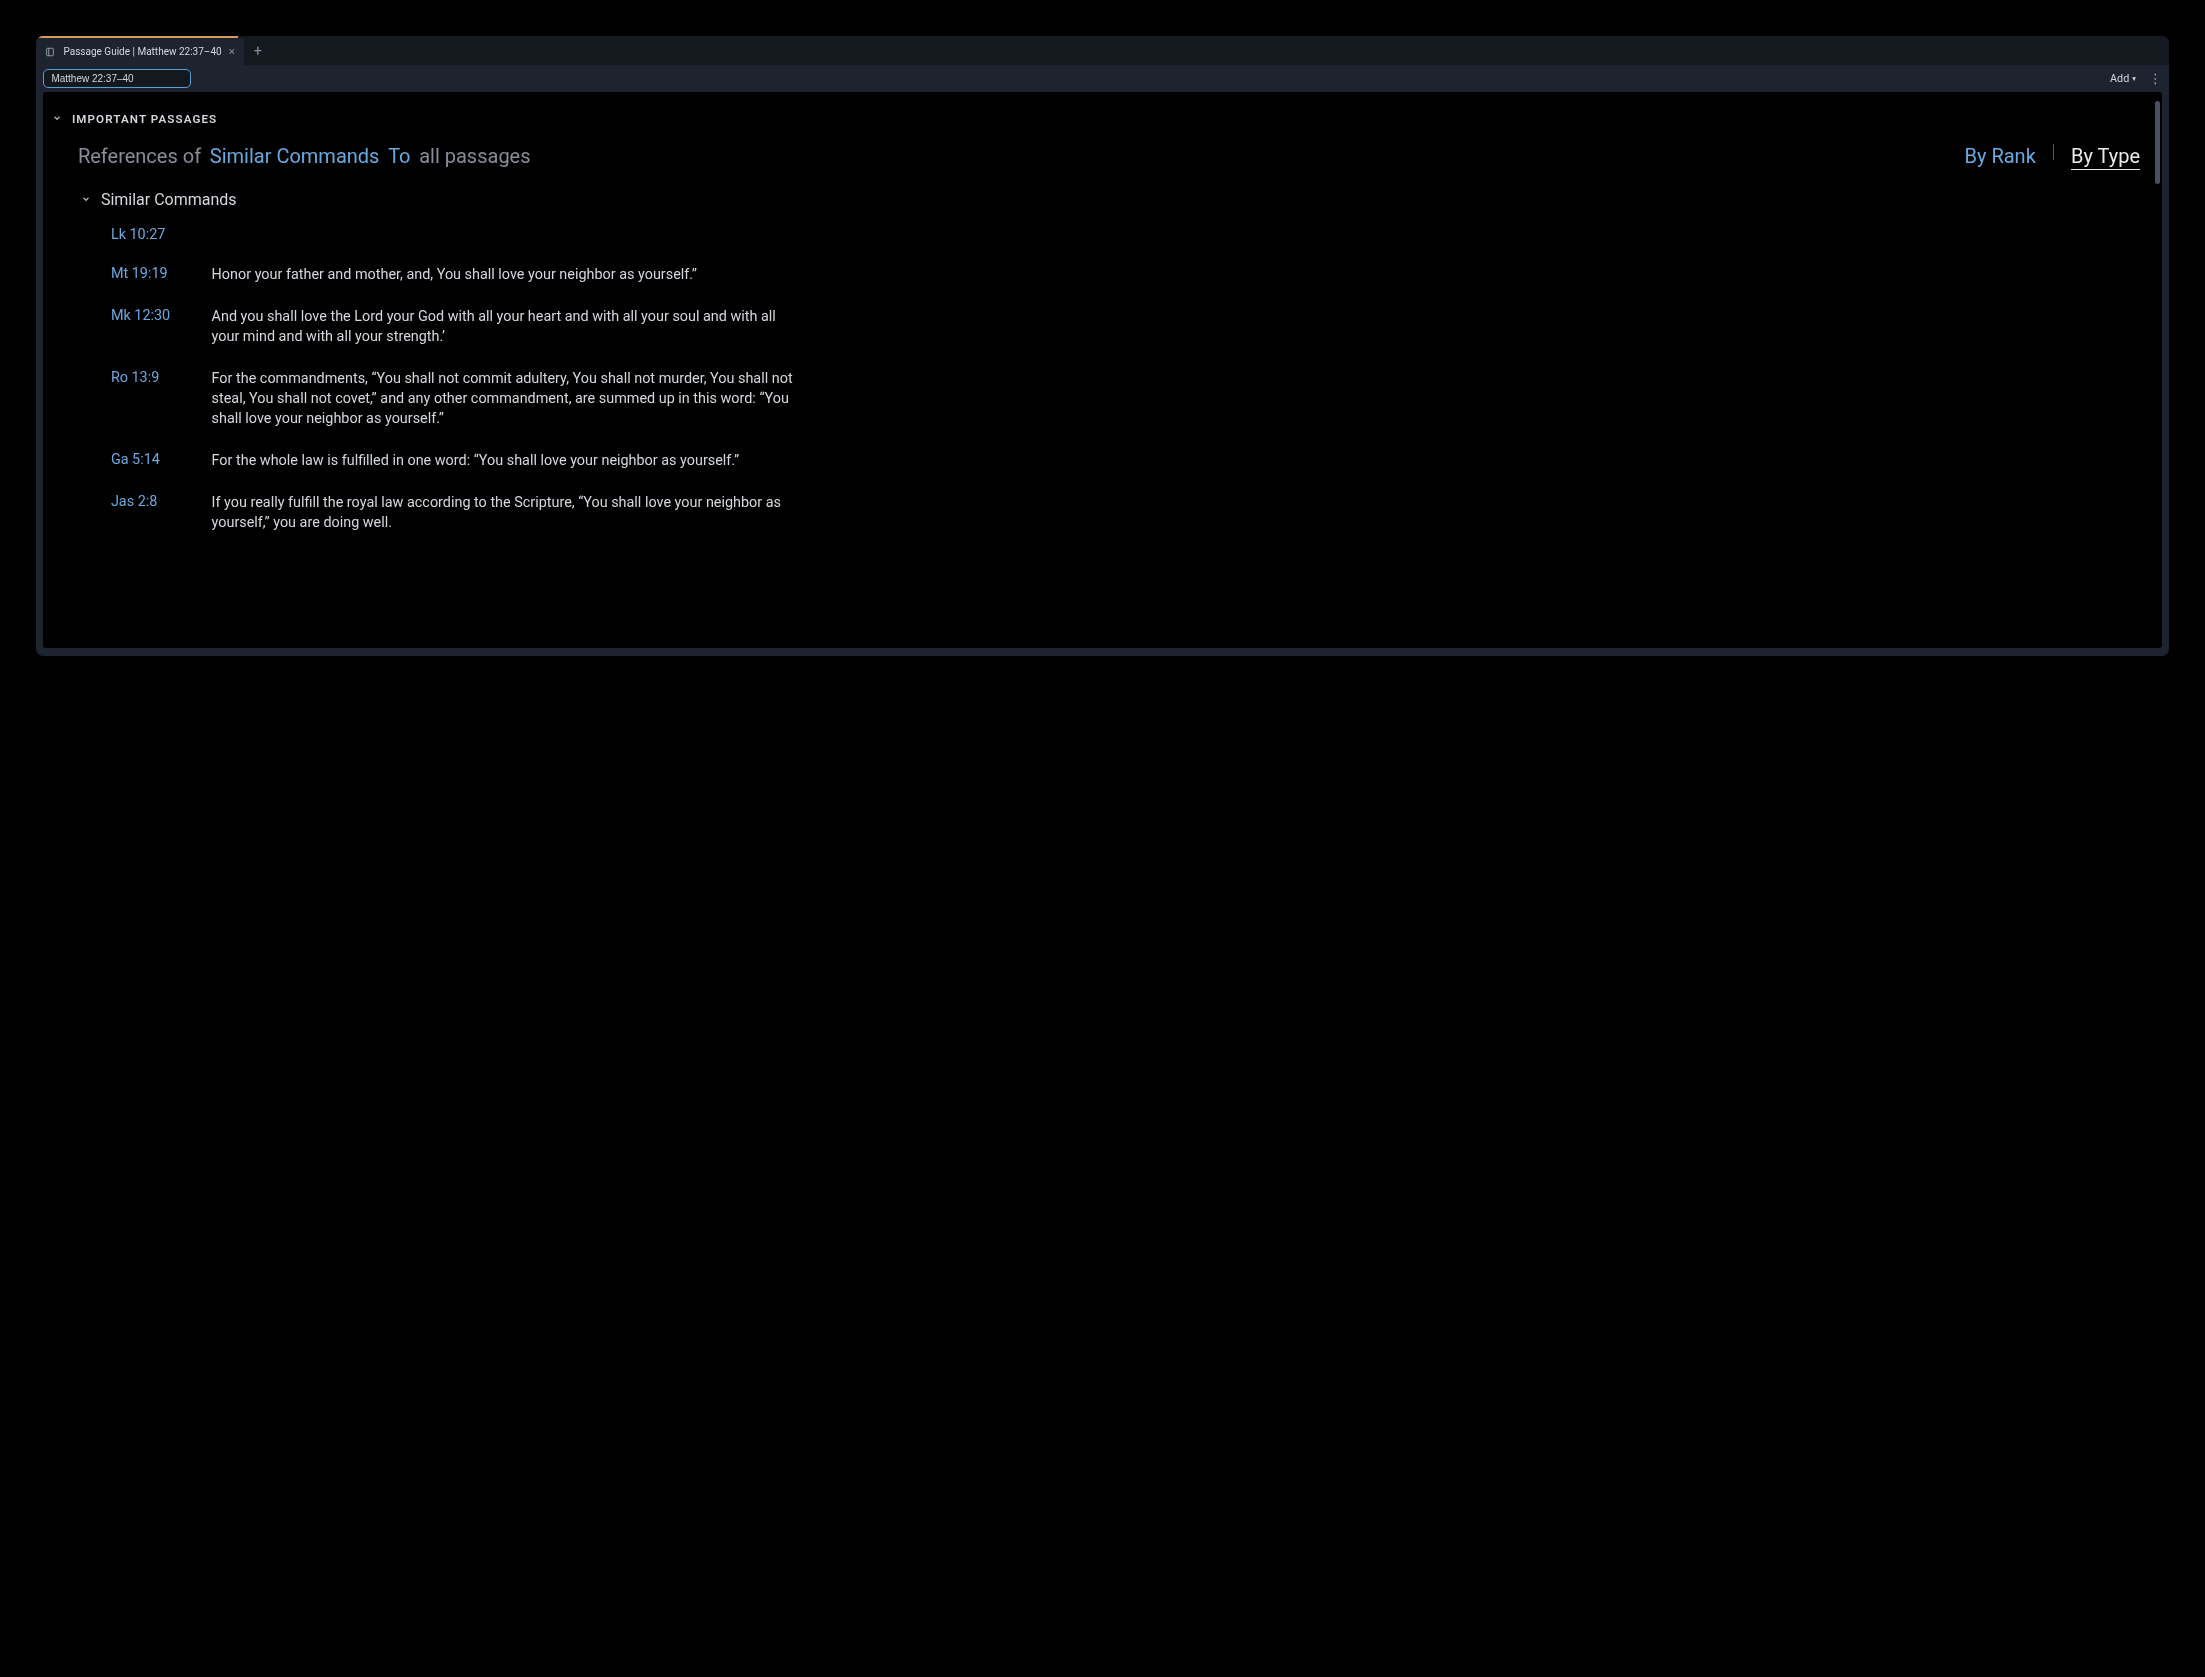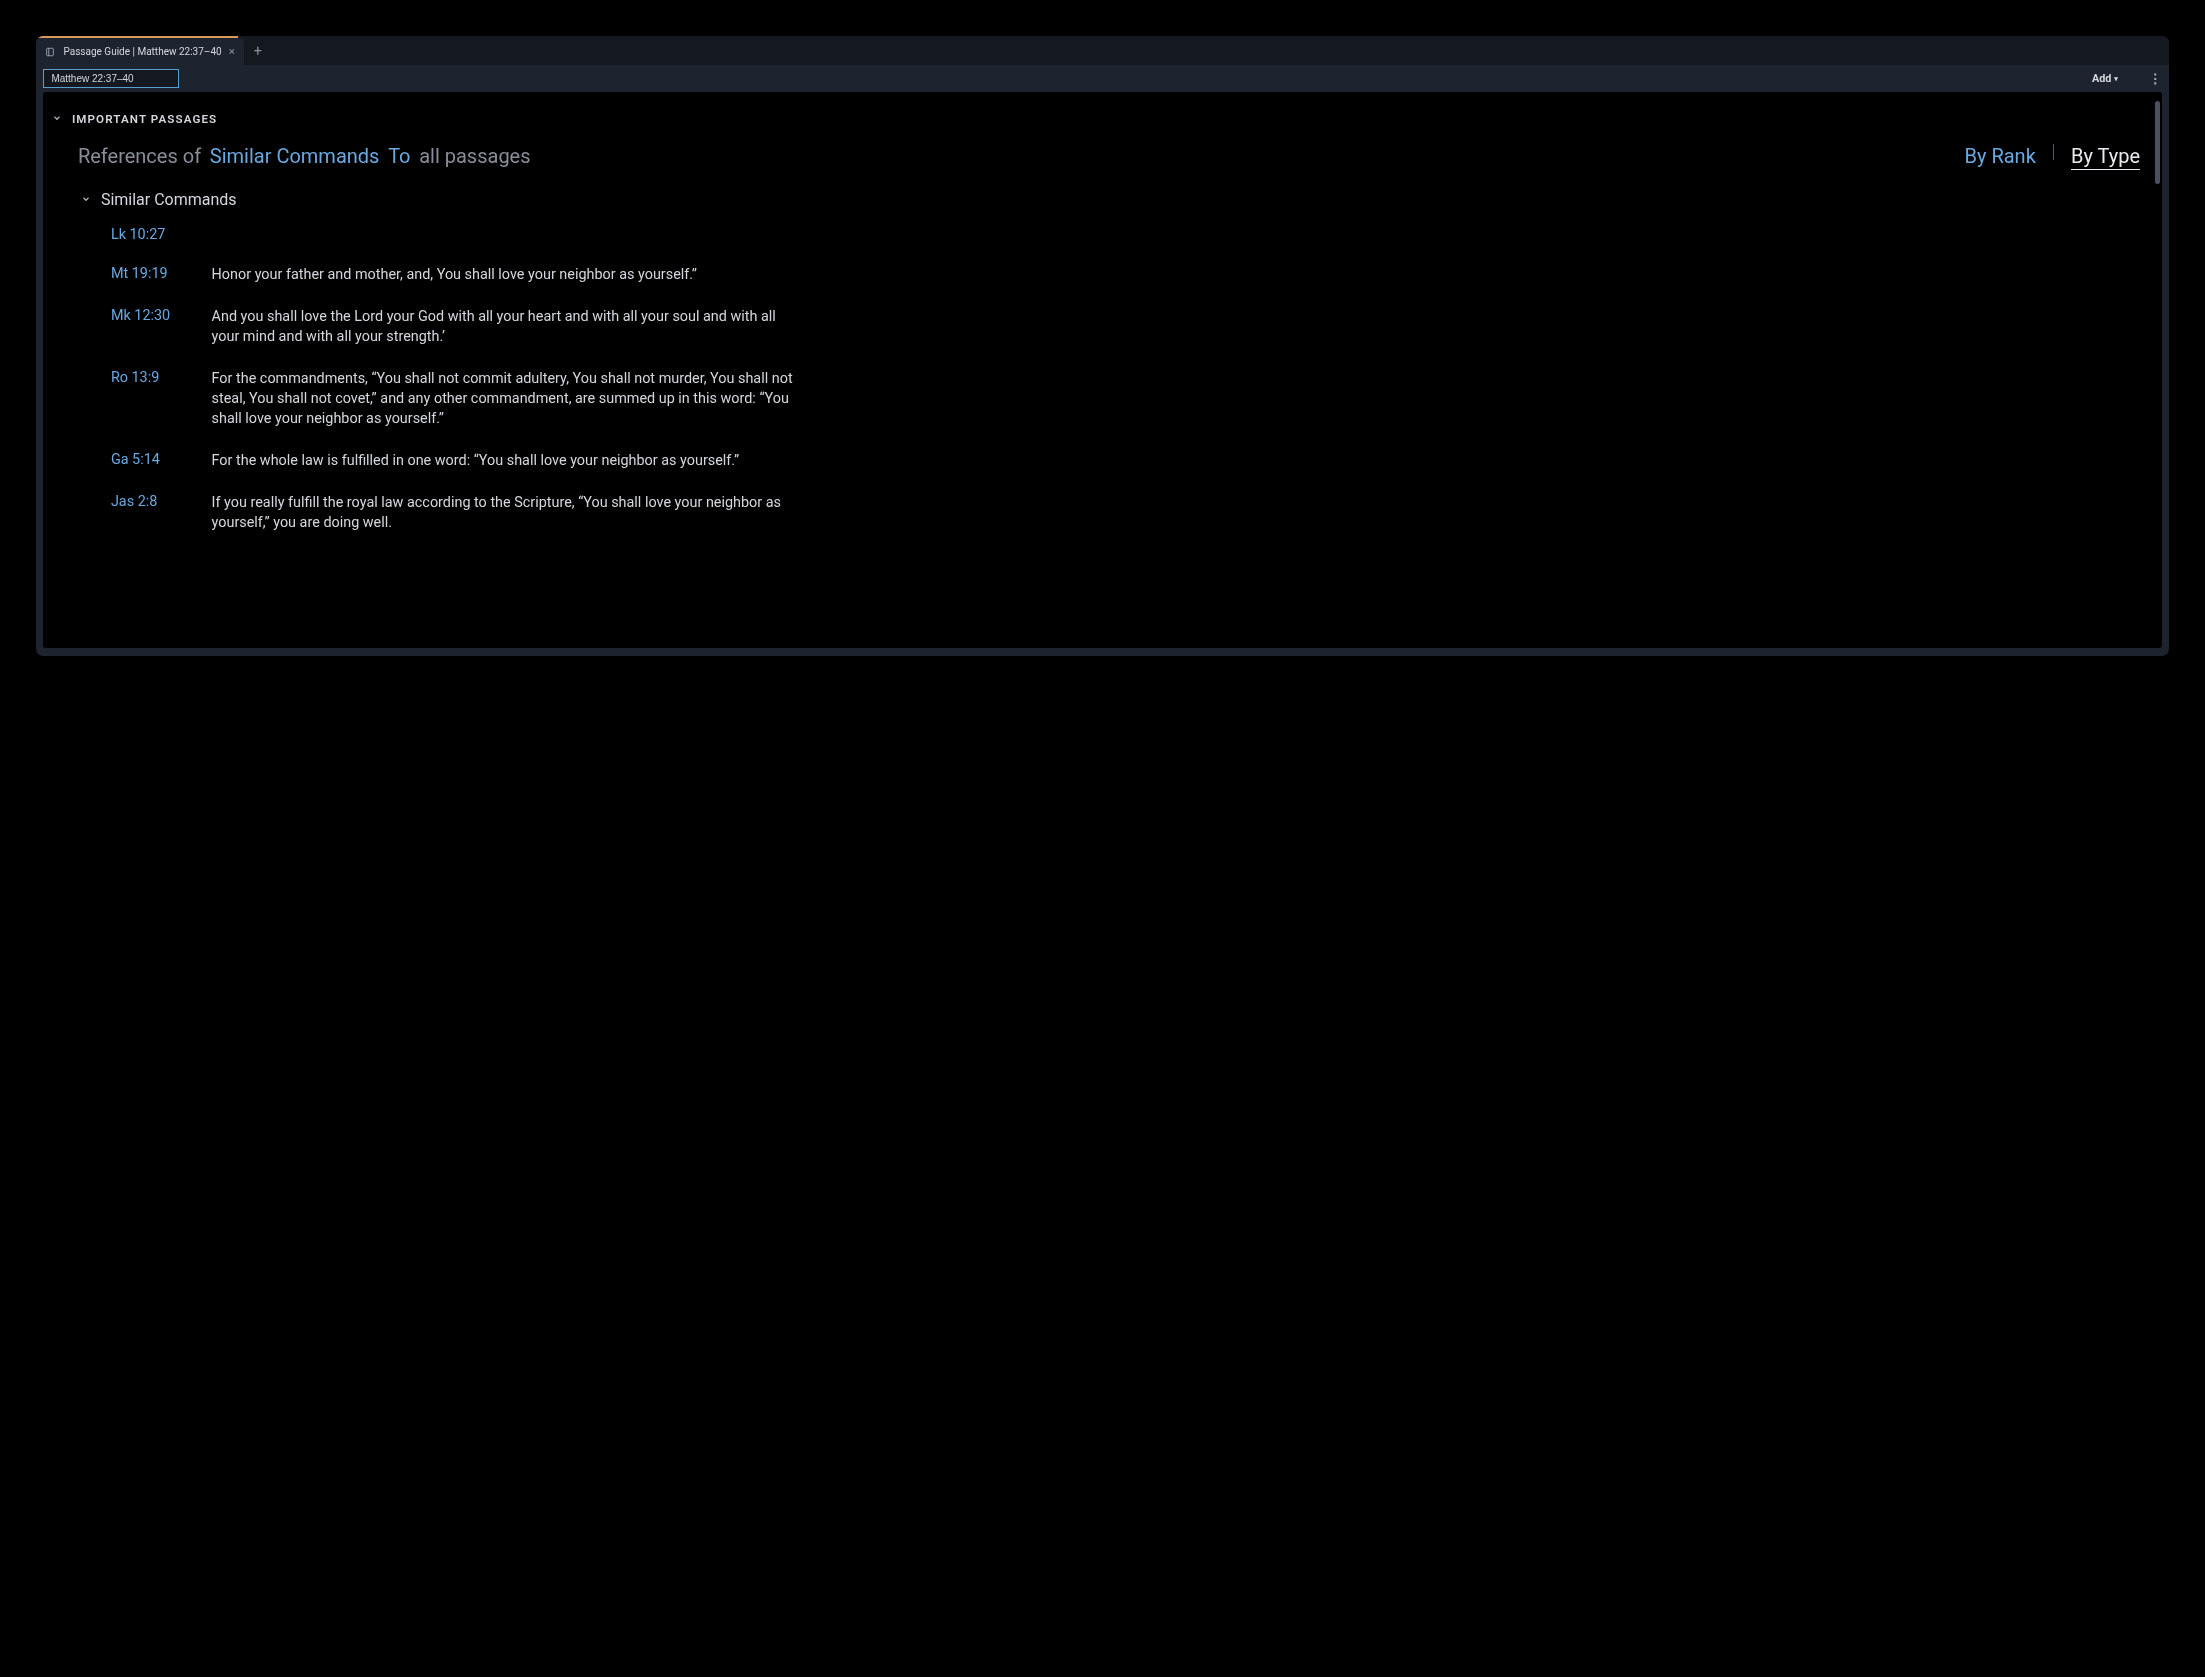--- a/index.html
+++ b/index.html
@@ -76,30 +76,29 @@
       align-items: center;
       padding: 4.3px 7.2px;
       justify-content: space-between;
       background: #1e2330;
     }
     .passage-input {
       background: #14181f;
       border: 0.7px solid #5a9fd4;
       color: #d4d7dd;
       padding: 2.9px 7.2px;
-      border-radius: 0;
+      border-radius: 5px;
       font-size: 10px;
-      width: 136px;
+      width: 148px;
       outline: none;
     }
     .toolbar-right {
       display: flex;
       align-items: flex-end;
-      gap: 31px;
-      font-weight: bold;
+      gap: 13px;
     }
     .add-btn {
       color: #d4d7dd;
       font-size: 10.8px;
       display: flex;
       align-items: center;
       gap: 2.9px;
       cursor: pointer;
     }
     .add-btn .chev {

